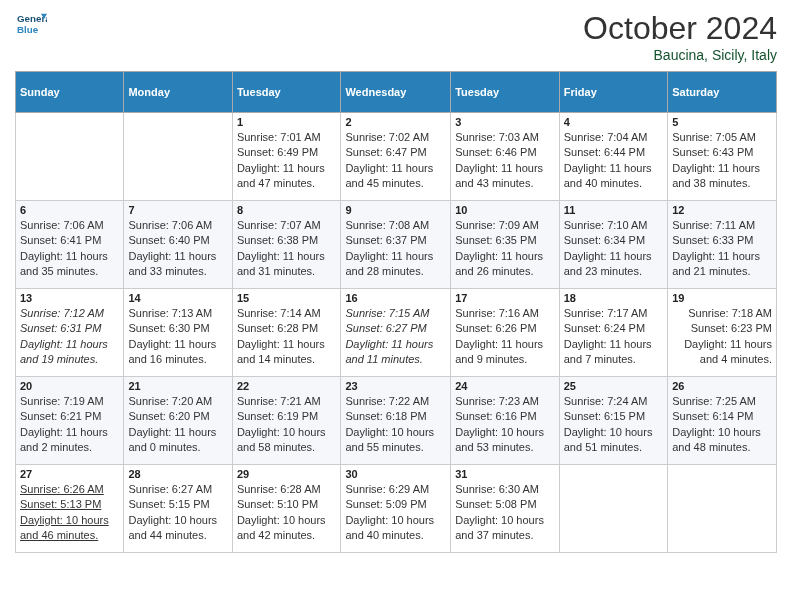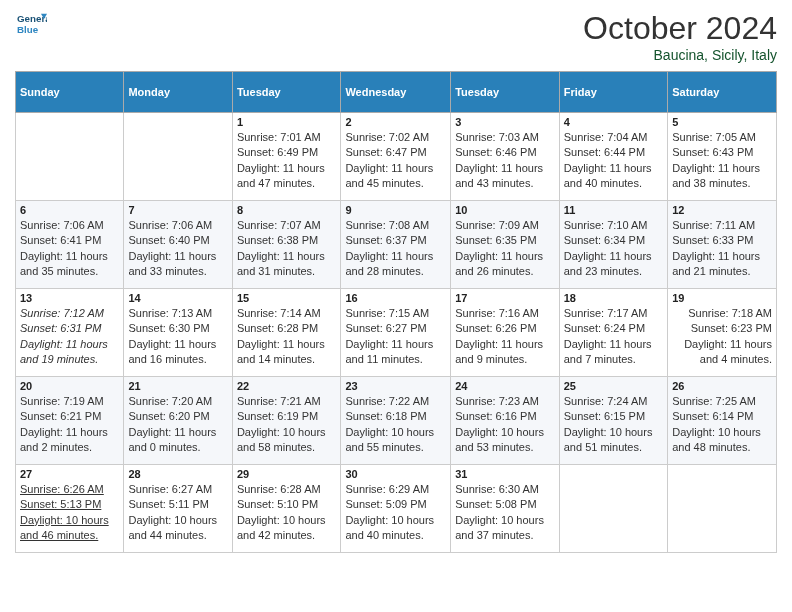--- a/index.html
+++ b/index.html
@@ -210,21 +210,21 @@
 Daylight: 11 hours and 16 minutes.</div>
           </td>
           <td>
             <span class="day-num">15</span>
             <div class="day-info" style="white-space: pre-line;">Sunrise: 7:14 AM
 Sunset: 6:28 PM
 Daylight: 11 hours and 14 minutes.</div>
           </td>
           <td>
             <span class="day-num">16</span>
-            <div class="day-info" style="white-space: pre-line;">Sunrise: 7:15 AM
+            <div class="day-info" style="white-space: pre-line; font-style: italic;">Sunrise: 7:15 AM
 Sunset: 6:27 PM
 Daylight: 11 hours and 11 minutes.</div>
           </td>
           <td>
             <span class="day-num">17</span>
             <div class="day-info" style="white-space: pre-line;">Sunrise: 7:16 AM
 Sunset: 6:26 PM
 Daylight: 11 hours and 9 minutes.</div>
           </td>
           <td>
@@ -287,21 +287,21 @@
         <tr>
           <td>
             <span class="day-num">27</span>
             <div class="day-info" style="white-space: pre-line; text-decoration: underline;">Sunrise: 6:26 AM
 Sunset: 5:13 PM
 Daylight: 10 hours and 46 minutes.</div>
           </td>
           <td>
             <span class="day-num">28</span>
             <div class="day-info" style="white-space: pre-line;">Sunrise: 6:27 AM
-Sunset: 5:11 PM
+Sunset: 5:15 PM
 Daylight: 10 hours and 44 minutes.</div>
           </td>
           <td>
             <span class="day-num">29</span>
             <div class="day-info" style="white-space: pre-line;">Sunrise: 6:28 AM
 Sunset: 5:10 PM
 Daylight: 10 hours and 42 minutes.</div>
           </td>
           <td>
             <span class="day-num">30</span>

